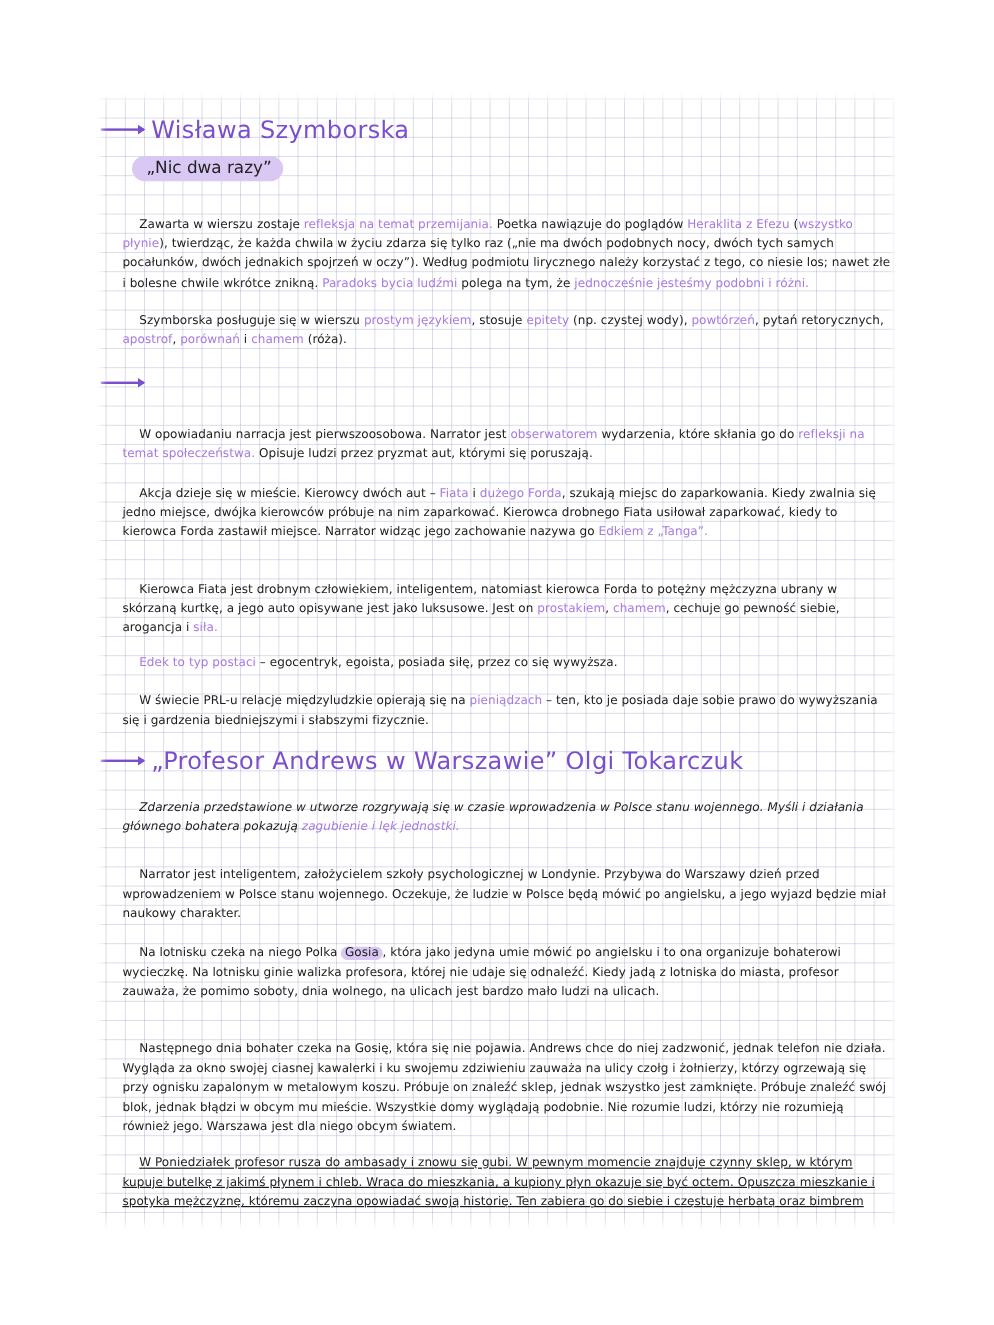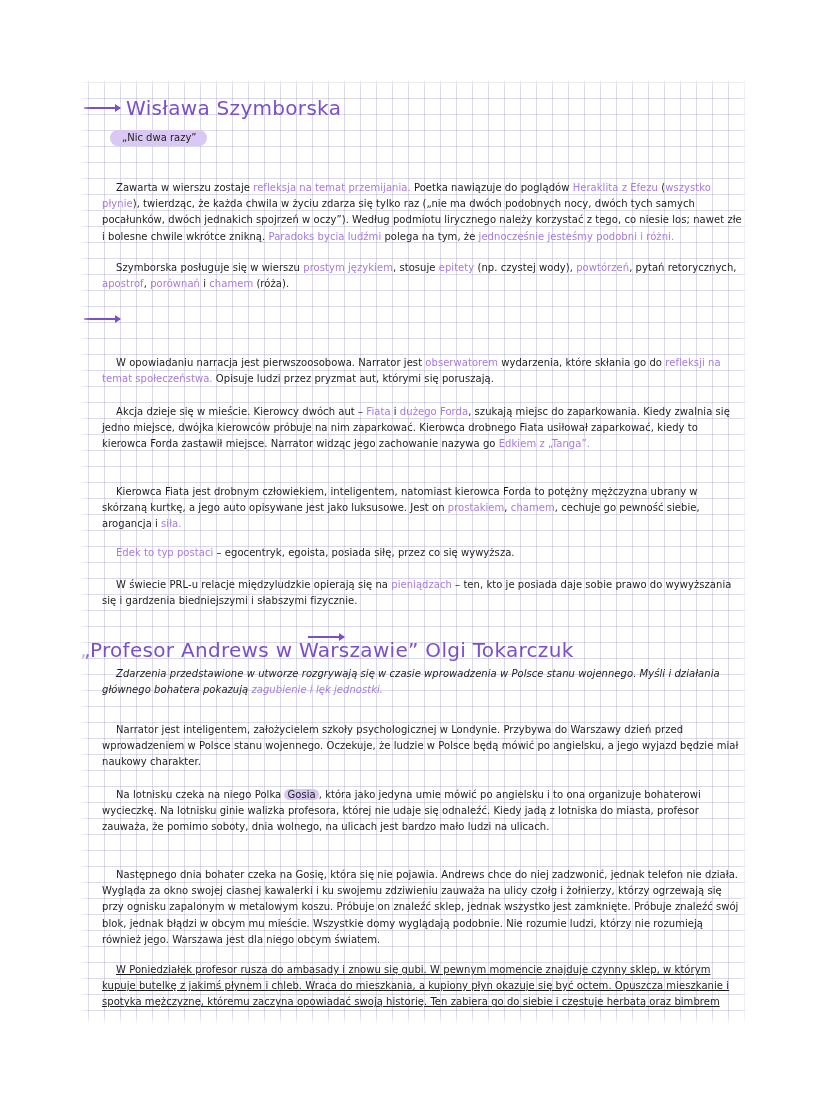--- a/index.html
+++ b/index.html
@@ -65,21 +65,21 @@
       border-top: 4px solid transparent;
       border-bottom: 4px solid transparent;
     }
     .pill {
       position: absolute;
       left: 30px;
       top: 52px;
       background: #d9c7f4;
       border-radius: 12px;
       padding: 2px 10px 3px 12px;
-      font-size: 10px;
+      font-size: 14px;
       color: #222;
       white-space: nowrap;
     }
     .para {
       position: absolute;
       left: 22px;
       width: 640px;
       font-family: "DejaVu Sans", sans-serif;
       font-size: 10px;
       line-height: 16.2px;
@@ -113,21 +113,21 @@
   <div class="heading" style="top:240px;">
     <span class="arrow"></span>
   </div>
 
   <div class="para" style="top:277px;">W opowiadaniu narracja jest pierwszoosobowa. Narrator jest <span class="hl">obserwatorem</span> wydarzenia, które skłania go do <span class="hl">refleksji na temat społeczeństwa.</span> Opisuje ludzi przez pryzmat aut, którymi się poruszają.</div>
   <div class="para" style="top:326px;">Akcja dzieje się w mieście. Kierowcy dwóch aut – <span class="hl">Fiata</span> i <span class="hl">dużego Forda</span>, szukają miejsc do zaparkowania. Kiedy zwalnia się jedno miejsce, dwójka kierowców próbuje na nim zaparkować. Kierowca drobnego Fiata usiłował zaparkować, kiedy to kierowca Forda zastawił miejsce. Narrator widząc jego zachowanie nazywa go <span class="hl">Edkiem z „Tanga”.</span></div>
   <div class="para" style="top:406px;">Kierowca Fiata jest drobnym człowiekiem, inteligentem, natomiast kierowca Forda to potężny mężczyzna ubrany w skórzaną kurtkę, a jego auto opisywane jest jako luksusowe. Jest on <span class="hl">prostakiem</span>, <span class="hl">chamem</span>, cechuje go pewność siebie, arogancja i <span class="hl">siła.</span></div>
   <div class="para" style="top:467px;"><span class="hl">Edek to typ postaci</span> – egocentryk, egoista, posiada siłę, przez co się wywyższa.</div>
   <div class="para" style="top:499px;">W świecie PRL-u relacje międzyludzkie opierają się na <span class="hl">pieniądzach</span> – ten, kto je posiada daje sobie prawo do wywyższania się i gardzenia biedniejszymi i słabszymi fizycznie.</div>
 
-  <div class="heading" style="top:558px;flex-direction:column;">
+  <div class="heading" style="top:544px;">
     <span class="arrow"></span>
     <span>„Profesor Andrews w Warszawie” Olgi Tokarczuk</span>
   </div>
 
   <div class="para" style="top:588px;font-style:italic;">Zdarzenia przedstawione w utworze rozgrywają się w czasie wprowadzenia w Polsce stanu wojennego. Myśli i działania głównego bohatera pokazują <span class="hl">zagubienie i lęk jednostki.</span></div>
   <div class="para" style="top:644px;">Narrator jest inteligentem, założycielem szkoły psychologicznej w Londynie. Przybywa do Warszawy dzień przed wprowadzeniem w Polsce stanu wojennego. Oczekuje, że ludzie w Polsce będą mówić po angielsku, a jego wyjazd będzie miał naukowy charakter.</div>
   <div class="para" style="top:709px;">Na lotnisku czeka na niego Polka <span class="mark">Gosia</span>, która jako jedyna umie mówić po angielsku i to ona organizuje bohaterowi wycieczkę. Na lotnisku ginie walizka profesora, której nie udaje się odnaleźć. Kiedy jadą z lotniska do miasta, profesor zauważa, że pomimo soboty, dnia wolnego, na ulicach jest bardzo mało ludzi na ulicach.</div>
   <div class="para" style="top:789px;">Następnego dnia bohater czeka na Gosię, która się nie pojawia. Andrews chce do niej zadzwonić, jednak telefon nie działa. Wygląda za okno swojej ciasnej kawalerki i ku swojemu zdziwieniu zauważa na ulicy czołg i żołnierzy, którzy ogrzewają się przy ognisku zapalonym w metalowym koszu. Próbuje on znaleźć sklep, jednak wszystko jest zamknięte. Próbuje znaleźć swój blok, jednak błądzi w obcym mu mieście. Wszystkie domy wyglądają podobnie. Nie rozumie ludzi, którzy nie rozumieją również jego. Warszawa jest dla niego obcym światem.</div>
   <div class="para" style="top:884px;text-decoration:underline;">W Poniedziałek profesor rusza do ambasady i znowu się gubi. W pewnym momencie znajduje czynny sklep, w którym kupuje butelkę z jakimś płynem i chleb. Wraca do mieszkania, a kupiony płyn okazuje się być octem. Opuszcza mieszkanie i spotyka mężczyznę, któremu zaczyna opowiadać swoją historię. Ten zabiera go do siebie i częstuje herbatą oraz bimbrem</div>
 

